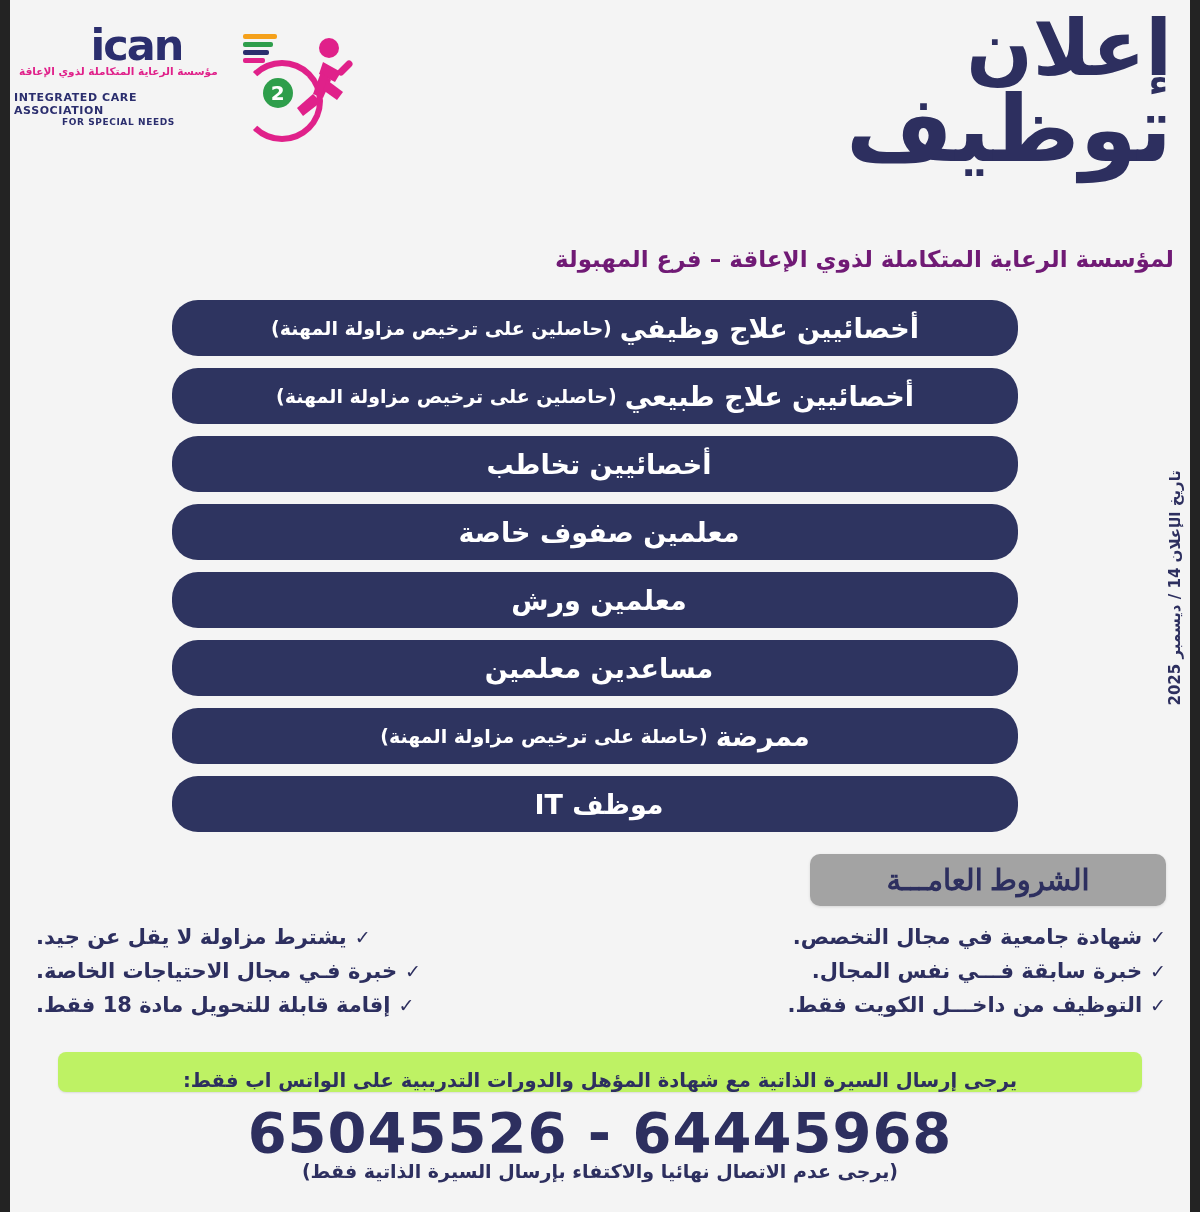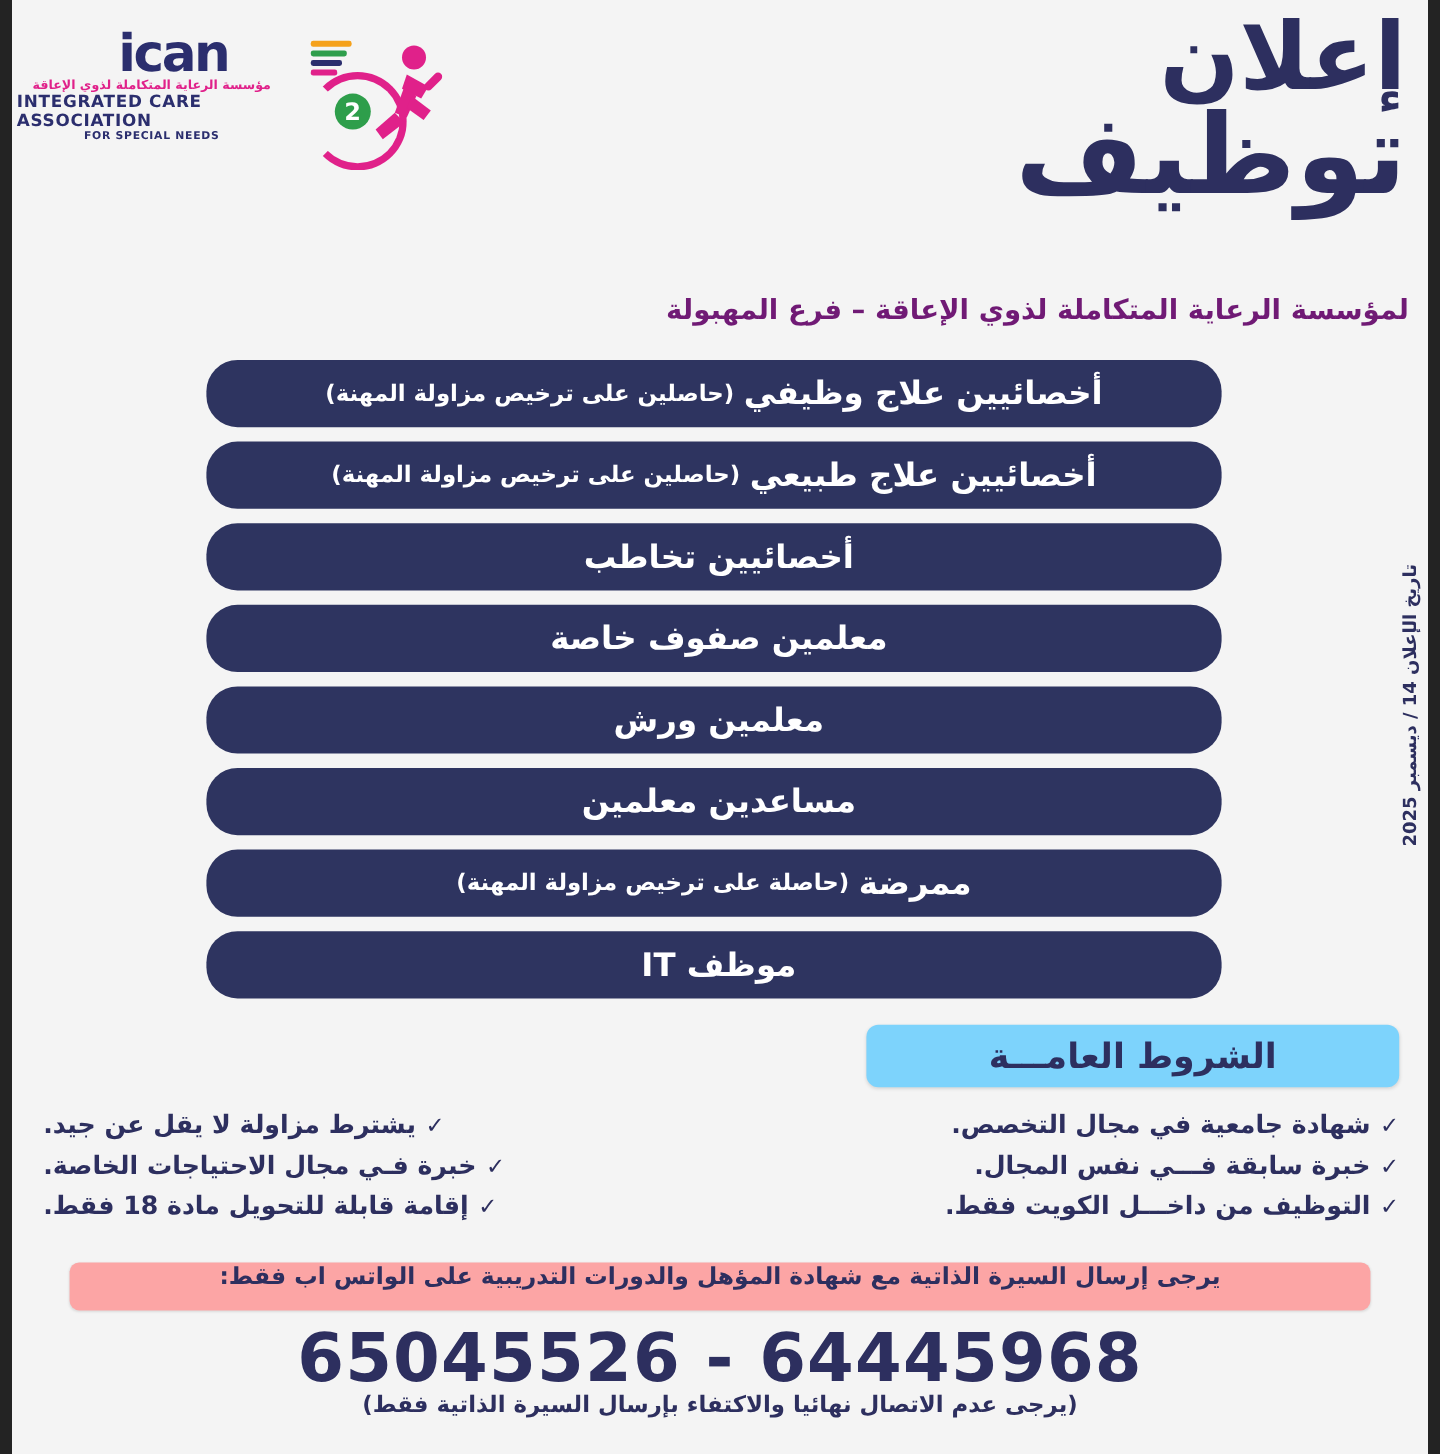--- a/index.html
+++ b/index.html
@@ -62,25 +62,25 @@
     margin-left: 36px;
   }
   .logo-sub-ar {
     font-size: 10.5px;
     color: #e0218a;
     font-weight: bold;
     margin-top: 0;
     direction: rtl;
   }
   .logo-sub-en {
-    font-size: 14px;
+    font-size: 11px;
     color: #2b2e6e;
     font-weight: bold;
     letter-spacing: 0.6px;
-    margin-top: 0;
+    margin-top: 14px;
   }
   .logo-sub-en2 {
     font-size: 9px;
     color: #2b2e6e;
     font-weight: bold;
     letter-spacing: 0.6px;
   }
   .logo-mark {
     position: relative;
     width: 120px;
@@ -213,29 +213,30 @@
     font-weight: bold;
     margin-right: 8px;
     white-space: nowrap;
   }
 
   
   .conditions-title {
     position: absolute;
     top: 854px;
     right: 34px;
-    width: 444px;
+    width: 356px;
     height: 52px;
-    background: #7dd3fc;
+    background: #a3a3a3;
     border-radius: 10px;
     display: flex;
     align-items: center;
     justify-content: center;
     direction: rtl;
     box-shadow: 0 1px 3px rgba(0,0,0,0.12);
+    font-family: Liberation Serif, serif;
   }
   .conditions-title span {
     font-size: 29px;
     font-weight: bold;
     color: #2d2f5f;
     letter-spacing: 1px;
   }
   .cond-cols {
     position: absolute;
     top: 925px;
@@ -267,24 +268,24 @@
     color: #2d2f5f;
   }
 
   
   .note-bar {
     position: absolute;
     top: 1052px;
     left: 58px;
     right: 58px;
     height: 40px;
-    background: #fca5a5;
+    background: #bef264;
     border-radius: 8px;
     display: flex;
-    align-items: flex-start;
+    align-items: flex-end;
     justify-content: center;
     direction: rtl;
     box-shadow: 0 1px 2px rgba(0,0,0,0.10);
   }
   .note-bar span {
     font-size: 19.5px;
     font-weight: bold;
     color: #2d2f5f;
   }
   .phones {

